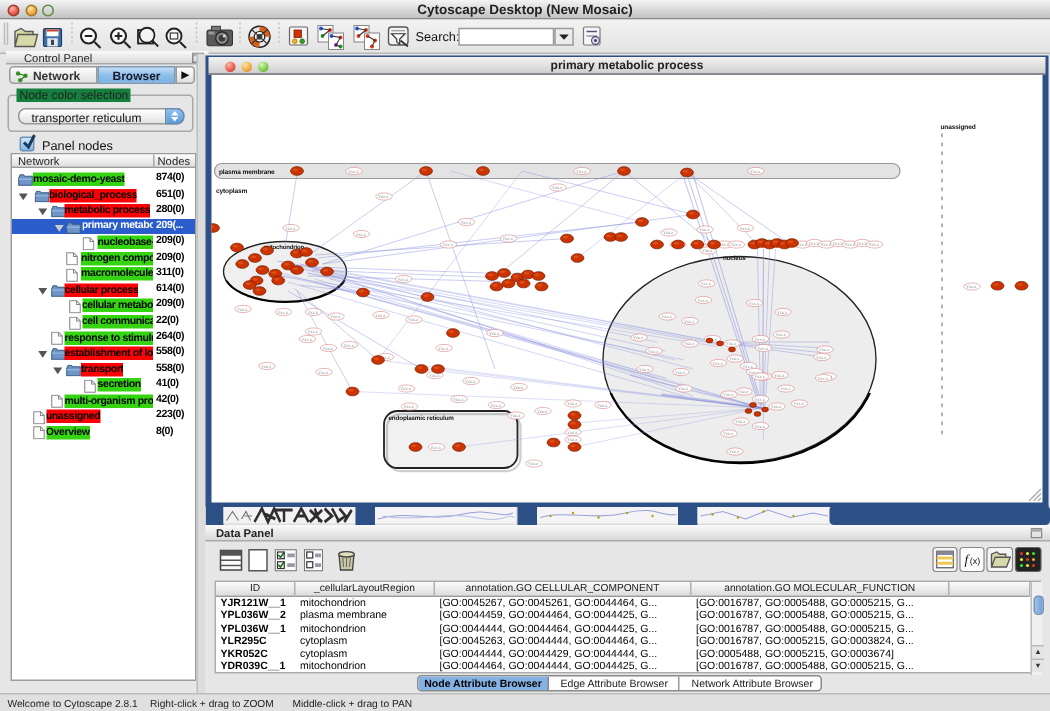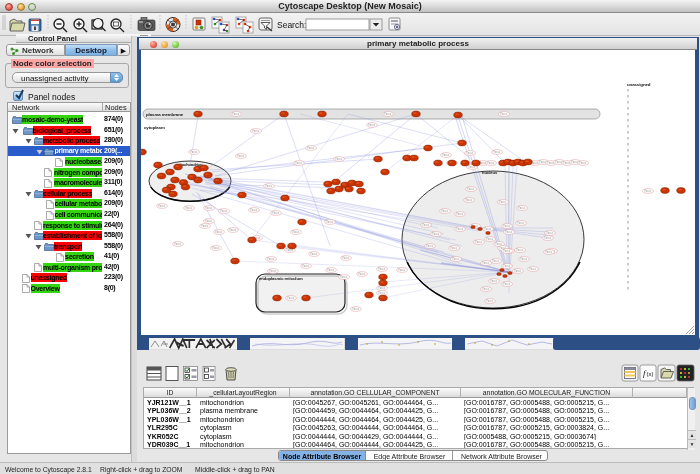--- a/index.html
+++ b/index.html
@@ -121,41 +121,41 @@
 <g>
         <rect x="389" y="7" width="11" height="12" rx="1" fill="#f6f6f6" stroke="#777" stroke-width="0.8"></rect>
 <line x1="391" y1="10" x2="398" y2="10" stroke="#557" stroke-width="1"></line>
         <line x1="391" y1="13" x2="398" y2="13" stroke="#99a" stroke-width="1"></line>
 <circle cx="397" cy="16" r="2.6" fill="#dde" stroke="#446" stroke-width="0.7"></circle>
         <circle cx="397" cy="16" r="1" fill="#446"></circle>
       </g>
 </svg>
 </div>
 <div class="abs" style="left:0;top:36px;width:135px;height:426px;background:#e6e6e6;">
-<div class="abs" style="left:16px;top:-2px;width:135px;height:9px;background:linear-gradient(#fafafa,#d8d8d8);border-bottom:1px solid #aaa;font-size:7.5px;font-weight:bold;color:#222;line-height:9px;padding-left:12px;">Control Panel
+<div class="abs" style="left:4px;top:-2px;width:135px;height:9px;background:linear-gradient(#fafafa,#d8d8d8);border-bottom:1px solid #aaa;font-size:7.5px;font-weight:normal;color:#222;line-height:9px;padding-left:12px;">Control Panel
 <svg class="abs" style="right:3px;top:1px;" width="8" height="7">
         <rect x="0.5" y="0.5" width="7" height="6" fill="none" stroke="#888"></rect>
         <rect x="0.5" y="0.5" width="7" height="2" fill="#aaa"></rect>
       </svg></div>
 
 <div class="abs" style="left:6px;top:8px;width:123px;height:12px;">
 <div class="abs" style="left:0;top:0;width:59px;height:12px;background:linear-gradient(#fdfdfd,#e0e0e0);border:1px solid #9a9a9a;border-radius:3px 0 0 3px;font-size:8px;font-weight:bold;color:#333;text-align:center;line-height:11px;">&nbsp;&nbsp;Network</div>
 <svg class="abs" style="left:4px;top:2.5px;" width="9" height="8">
         <circle cx="2" cy="2" r="1.5" fill="#3a9a28"></circle>
         <circle cx="7" cy="3.5" r="1.5" fill="#3a9a28"></circle>
         <circle cx="3.5" cy="6.5" r="1.5" fill="#3a9a28"></circle>
         <path d="M2 2 L7 3.5 L3.5 6.5" stroke="#2a7a1a" fill="none" stroke-width="0.7"></path>
       </svg>
-<div class="abs" style="left:59px;top:0;width:52px;height:12px;background:linear-gradient(#c3ddf5,#8fc0ea 50%,#7ab2e4);border:1px solid #7a98b8;font-size:8px;font-weight:bold;color:#1a1a2a;text-align:center;line-height:11px;">Desktop</div>
+<div class="abs" style="left:59px;top:0;width:52px;height:12px;background:linear-gradient(#c3ddf5,#8fc0ea 50%,#7ab2e4);border:1px solid #7a98b8;font-size:8px;font-weight:bold;color:#1a1a2a;text-align:center;line-height:11px;">Browser</div>
 <div class="abs" style="left:111px;top:0;width:13px;height:12px;background:linear-gradient(#fdfdfd,#e0e0e0);border:1px solid #9a9a9a;border-radius:0 3px 3px 0;font-size:7px;color:#111;text-align:center;line-height:12px;">▶</div>
 </div>
 
 <div class="abs" style="left:5px;top:27px;width:124px;height:25px;border:1px solid #a8a8a8;border-radius:3px;"></div>
-<div class="abs" style="left:11px;top:23px;background:#fca5a5;font-size:8px;font-weight:bold;color:#222;padding:0 2px;">Node color selection</div>
-<div class="abs" style="left:12px;top:36px;width:111px;height:11px;background:linear-gradient(#ffffff,#e2e2e2);border:1px solid #999;border-radius:5px;font-size:8px;color:#111;line-height:11px;padding-left:8px;">unassigned activity</div>
+<div class="abs" style="left:11px;top:23px;background:#15803d;font-size:8px;font-weight:normal;color:#222;padding:0 2px;">Node color selection</div>
+<div class="abs" style="left:12px;top:36px;width:111px;height:11px;background:linear-gradient(#ffffff,#e2e2e2);border:1px solid #999;border-radius:5px;font-size:8px;color:#111;line-height:11px;padding-left:8px;">transporter reticulum</div>
 <div class="abs" style="left:110px;top:36px;width:13px;height:11px;background:linear-gradient(#8ec2f0,#5b9bd8);border:1px solid #6a8cb0;border-radius:0 5px 5px 0;"></div>
 <svg class="abs" style="left:113px;top:38px;" width="8" height="8">
       <path d="M3.5 0 L6 3 L1 3 Z" fill="#fff"></path>
       <path d="M3.5 7 L1 4 L6 4 Z" fill="#fff"></path>
     </svg>
 
 <div class="abs" style="left:13px;top:55px;width:10px;height:10px;background:linear-gradient(#cfe6fa,#7fb5e8);border:1px solid #7090b0;border-radius:2px;"></div>
 <svg class="abs" style="left:14px;top:52px;" width="12" height="13">
       <path d="M2 7 L5 10 L9 2" stroke="#1a3a60" stroke-width="2" fill="none"></path>
     </svg>
@@ -736,20 +736,25 @@
     <ellipse cx="480" cy="229" rx="2.3" ry="1.6" fill="#cc3300" stroke="#7a1e00" stroke-width="0.4"></ellipse>
     <ellipse cx="488" cy="233" rx="2.3" ry="1.6" fill="#cc3300" stroke="#7a1e00" stroke-width="0.4"></ellipse>
     <ellipse cx="473" cy="227" rx="2.3" ry="1.6" fill="#cc3300" stroke="#7a1e00" stroke-width="0.4"></ellipse>
     <g stroke="#aaa" stroke-width="1">
       <line x1="686" y1="334" x2="694" y2="326"></line>
       <line x1="689" y1="334" x2="694" y2="329"></line>
       <line x1="692" y1="334" x2="694" y2="332"></line>
     </g>
   </svg>
 <div class="abs" style="left:137px;top:350px;width:563px;height:112px;background:#e6e6e6;">
+<div class="abs" style="left:0;top:0;width:563px;height:11px;background:linear-gradient(#fafafa,#d8d8d8);border-bottom:1px solid #aaa;font-size:7.5px;font-weight:bold;color:#222;line-height:11px;padding-left:7px;">Data Panel
+<svg class="abs" style="right:5px;top:2px;" width="8" height="7">
+        <rect x="0.5" y="0.5" width="7" height="6" fill="none" stroke="#888"></rect>
+        <rect x="0.5" y="0.5" width="7" height="2" fill="#aaa"></rect>
+      </svg></div>
 
 <svg class="abs" style="left:0;top:11px;" width="563" height="26" viewBox="0 0 563 26">
 <g>
         <rect x="10" y="6" width="14" height="13" fill="#fcfcfc" stroke="#444" stroke-width="1"></rect>
 <rect x="10" y="6" width="14" height="3.5" fill="#555"></rect>
 <line x1="10" y1="12.5" x2="24" y2="12.5" stroke="#555" stroke-width="1"></line>
         <line x1="10" y1="16" x2="24" y2="16" stroke="#555" stroke-width="1"></line>
       </g>
 <g>
         <rect x="29" y="5.5" width="12" height="14" fill="#fff" stroke="#555" stroke-width="1"></rect>

